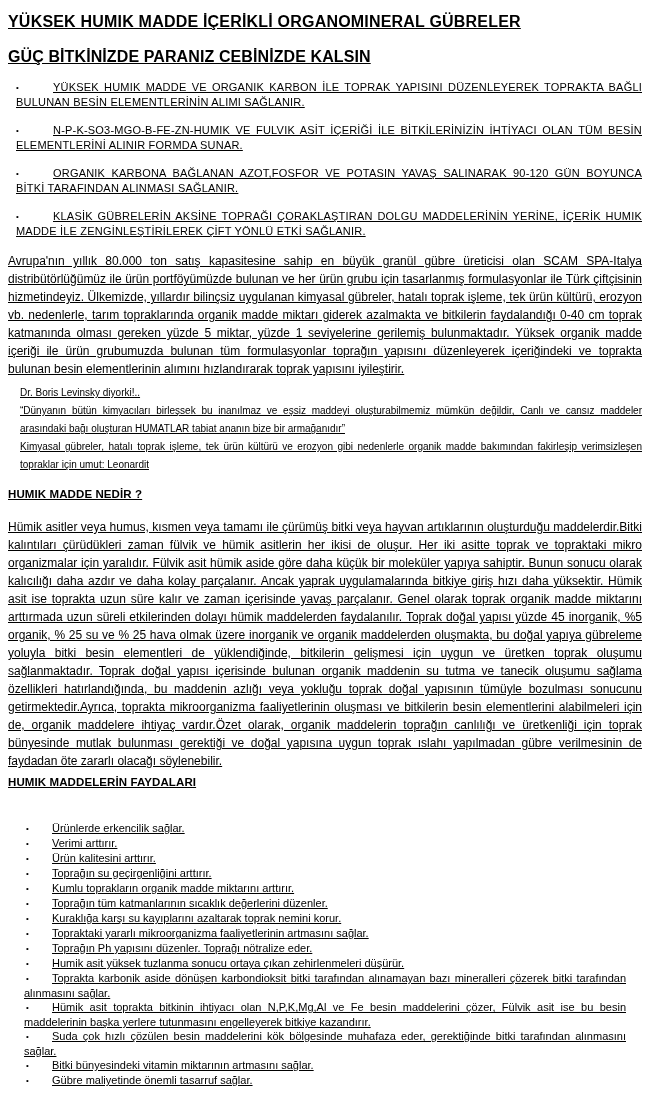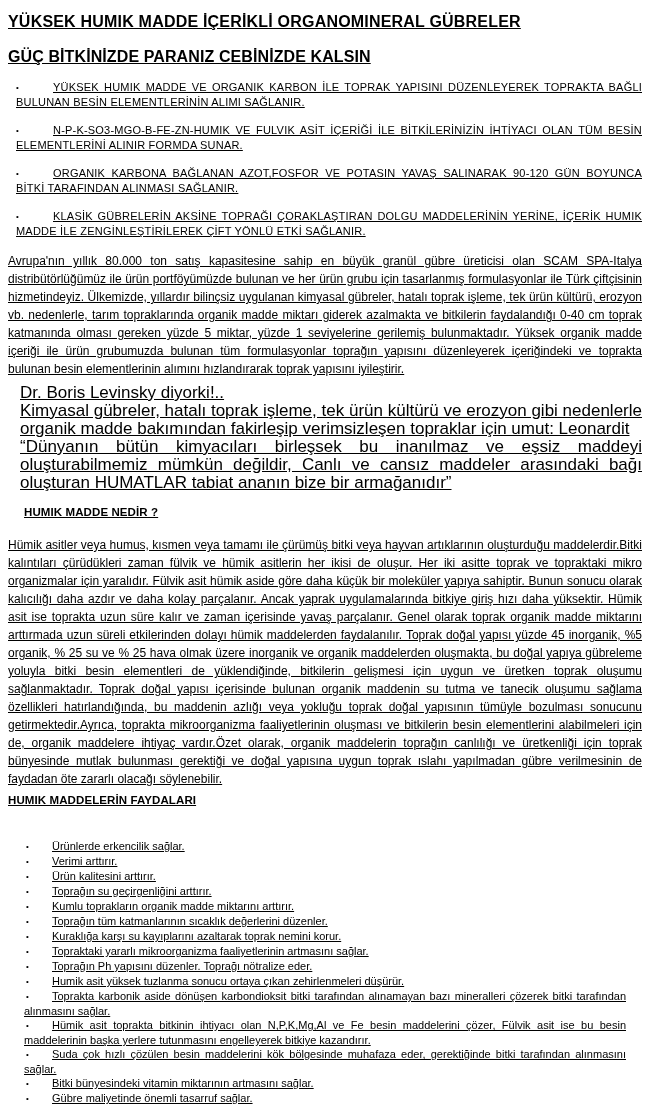--- a/index.html
+++ b/index.html
@@ -13,37 +13,37 @@
   h1.doc-title {
     font-size: 16px; font-weight: bold; line-height: 19px;
     margin: 4px 0 19px 0; letter-spacing: 0.2px;
   }
   h2.doc-subtitle {
     font-size: 16px; font-weight: bold; line-height: 13px;
     margin: 0 0 17px 0; letter-spacing: 0.1px;
   }
   h3.section-heading {
     font-size: 11.5px; font-weight: bold; line-height: 13px;
-    margin: 14px 0 17px 16px; letter-spacing: 0.1px;
+    margin: 14px 0 17px 0; letter-spacing: 0.1px;
   }
   h3.section-heading.benefits-heading { margin: 6px 0 32px 0; }
 
   p { margin: 0; }
 
   .caps-bullet {
     font-size: 11px; line-height: 15px; text-align: justify;
     margin: 0 0 13px 8px; letter-spacing: 0.2px;
   }
   .caps-bullet .bullet-glyph { display: inline-block; width: 37px; font-size: 8px; vertical-align: 1px; }
 
   .body-par {
     font-size: 12px; line-height: 18px; text-align: justify;
     margin: 0 0 6px 0;
   }
-  .quote-line { font-size: 17px; line-height: 18px; text-align: justify; margin: 0; padding-left: 12px; }
+  .quote-line { font-size: 10px; line-height: 18px; text-align: justify; margin: 0; padding-left: 12px; }
 
   .benefits-list { margin: 16px; }
   .benefit-item { font-size: 11px; line-height: 14px; text-align: justify; margin: 0; }
   .benefit-item .bullet-glyph { display: inline-block; width: 28px; font-size: 8px; vertical-align: 1px; padding-left: 2px; box-sizing: border-box; }
 </style>
 </head>
 <body>
 
 <main class="page">
 
@@ -56,22 +56,22 @@
   <p class="caps-bullet"><span class="bullet-glyph">•</span><span>N-P-K-SO3-MGO-B-FE-ZN-HUMIK VE FULVIK ASİT İÇERİĞİ İLE BİTKİLERİNİZİN İHTİYACI OLAN TÜM BESİN ELEMENTLERİNİ ALINIR FORMDA SUNAR.</span></p>
 
   <p class="caps-bullet"><span class="bullet-glyph">•</span><span>ORGANIK KARBONA BAĞLANAN AZOT,FOSFOR VE POTASIN YAVAŞ SALINARAK 90-120 GÜN BOYUNCA BİTKİ TARAFINDAN ALINMASI SAĞLANIR.</span></p>
 
   <p class="caps-bullet"><span class="bullet-glyph">•</span><span>KLASİK GÜBRELERİN AKSİNE TOPRAĞI ÇORAKLAŞTIRAN DOLGU MADDELERİNİN YERİNE, İÇERİK HUMIK MADDE İLE ZENGİNLEŞTİRİLEREK ÇİFT YÖNLÜ ETKİ SAĞLANIR.</span></p>
 
   <p class="body-par">Avrupa'nın yıllık 80.000 ton satış kapasitesine sahip en büyük granül gübre üreticisi olan SCAM SPA-Italya distribütörlüğümüz ile ürün portföyümüzde bulunan ve her ürün grubu için tasarlanmış formulasyonlar ile Türk çiftçisinin hizmetindeyiz. Ülkemizde, yıllardır bilinçsiz uygulanan kimyasal gübreler, hatalı toprak işleme, tek ürün kültürü, erozyon vb. nedenlerle, tarım topraklarında organik madde miktarı giderek azalmakta ve bitkilerin faydalandığı 0-40 cm toprak katmanında olması gereken yüzde 5 miktar, yüzde 1 seviyelerine gerilemiş bulunmaktadır. Yüksek organik madde içeriği ile ürün grubumuzda bulunan tüm formulasyonlar toprağın yapısını düzenleyerek içeriğindeki ve toprakta bulunan besin elementlerinin alımını hızlandırarak toprak yapısını iyileştirir.</p>
 
   <div>
     <p class="quote-line">Dr. Boris Levinsky diyorki!..</p>
+    <p class="quote-line">“Dünyanın bütün kimyacıları birleşsek bu inanılmaz ve eşsiz maddeyi oluşturabilmemiz mümkün değildir, Canlı ve cansız maddeler arasındaki bağı oluşturan HUMATLAR tabiat ananın bize bir armağanıdır”</p>
     <p class="quote-line">Kimyasal gübreler, hatalı toprak işleme, tek ürün kültürü ve erozyon gibi nedenlerle organik madde bakımından fakirleşip verimsizleşen topraklar için umut: Leonardit</p>
-    <p class="quote-line">“Dünyanın bütün kimyacıları birleşsek bu inanılmaz ve eşsiz maddeyi oluşturabilmemiz mümkün değildir, Canlı ve cansız maddeler arasındaki bağı oluşturan HUMATLAR tabiat ananın bize bir armağanıdır”</p>
   </div>
 
   <h3 class="section-heading">HUMIK MADDE NEDİR ?</h3>
 
   <p class="body-par">Hümik asitler veya humus, kısmen veya tamamı ile çürümüş bitki veya hayvan artıklarının oluşturduğu maddelerdir.Bitki kalıntıları çürüdükleri zaman fülvik ve hümik asitlerin her ikisi de oluşur. Her iki asitte toprak ve topraktaki mikro organizmalar için yaralıdır. Fülvik asit hümik aside göre daha küçük bir moleküler yapıya sahiptir. Bunun sonucu olarak kalıcılığı daha azdır ve daha kolay parçalanır. Ancak yaprak uygulamalarında bitkiye giriş hızı daha yüksektir. Hümik asit ise toprakta uzun süre kalır ve zaman içerisinde yavaş parçalanır. Genel olarak toprak organik madde miktarını arttırmada uzun süreli etkilerinden dolayı hümik maddelerden faydalanılır. Toprak doğal yapısı yüzde 45 inorganik, %5 organik, % 25 su ve % 25 hava olmak üzere inorganik ve organik maddelerden oluşmakta, bu doğal yapıya gübreleme yoluyla bitki besin elementleri de yüklendiğinde, bitkilerin gelişmesi için uygun ve üretken toprak oluşumu sağlanmaktadır. Toprak doğal yapısı içerisinde bulunan organik maddenin su tutma ve tanecik oluşumu sağlama özellikleri hatırlandığında, bu maddenin azlığı veya yokluğu toprak doğal yapısının tümüyle bozulması sonucunu getirmektedir.Ayrıca, toprakta mikroorganizma faaliyetlerinin oluşması ve bitkilerin besin elementlerini alabilmeleri için de, organik maddelere ihtiyaç vardır.Özet olarak, organik maddelerin toprağın canlılığı ve üretkenliği için toprak bünyesinde mutlak bulunması gerektiği ve doğal yapısına uygun toprak ıslahı yapılmadan gübre verilmesinin de faydadan öte zararlı olacağı söylenebilir.</p>
 
   <h3 class="section-heading benefits-heading">HUMIK MADDELERİN FAYDALARI</h3>
 
   <div class="benefits-list">
     <p class="benefit-item"><span class="bullet-glyph">•</span><span>Ürünlerde erkencilik sağlar.</span></p>

